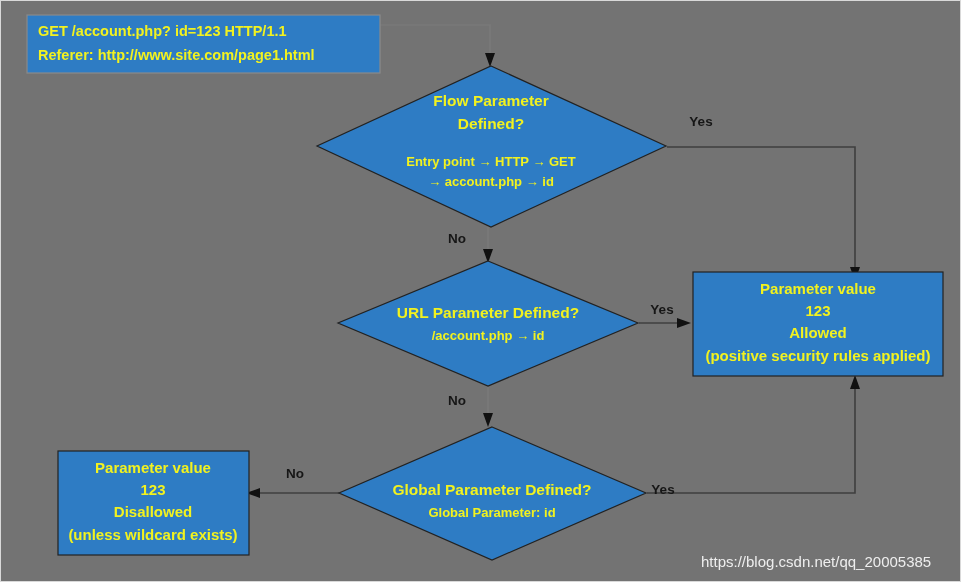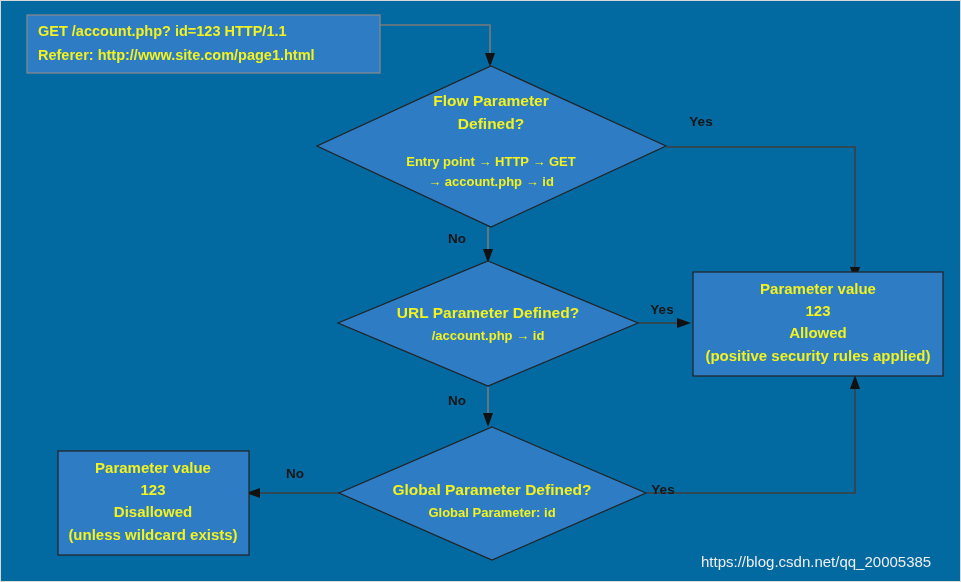--- a/index.html
+++ b/index.html
@@ -7,21 +7,21 @@
     padding: 0;
     background: #ffffff;
   }
   body {
     font-family: "Liberation Sans", sans-serif;
   }
   #canvas {
     position: relative;
     width: 961px;
     height: 582px;
-    background: #0369a1;
+    background: #737373;
     box-sizing: border-box;
     border: 1px solid #d9d9d9;
     overflow: hidden;
   }
   svg.flow {
     position: absolute;
     left: 0;
     top: 0;
     width: 961px;
     height: 582px;

